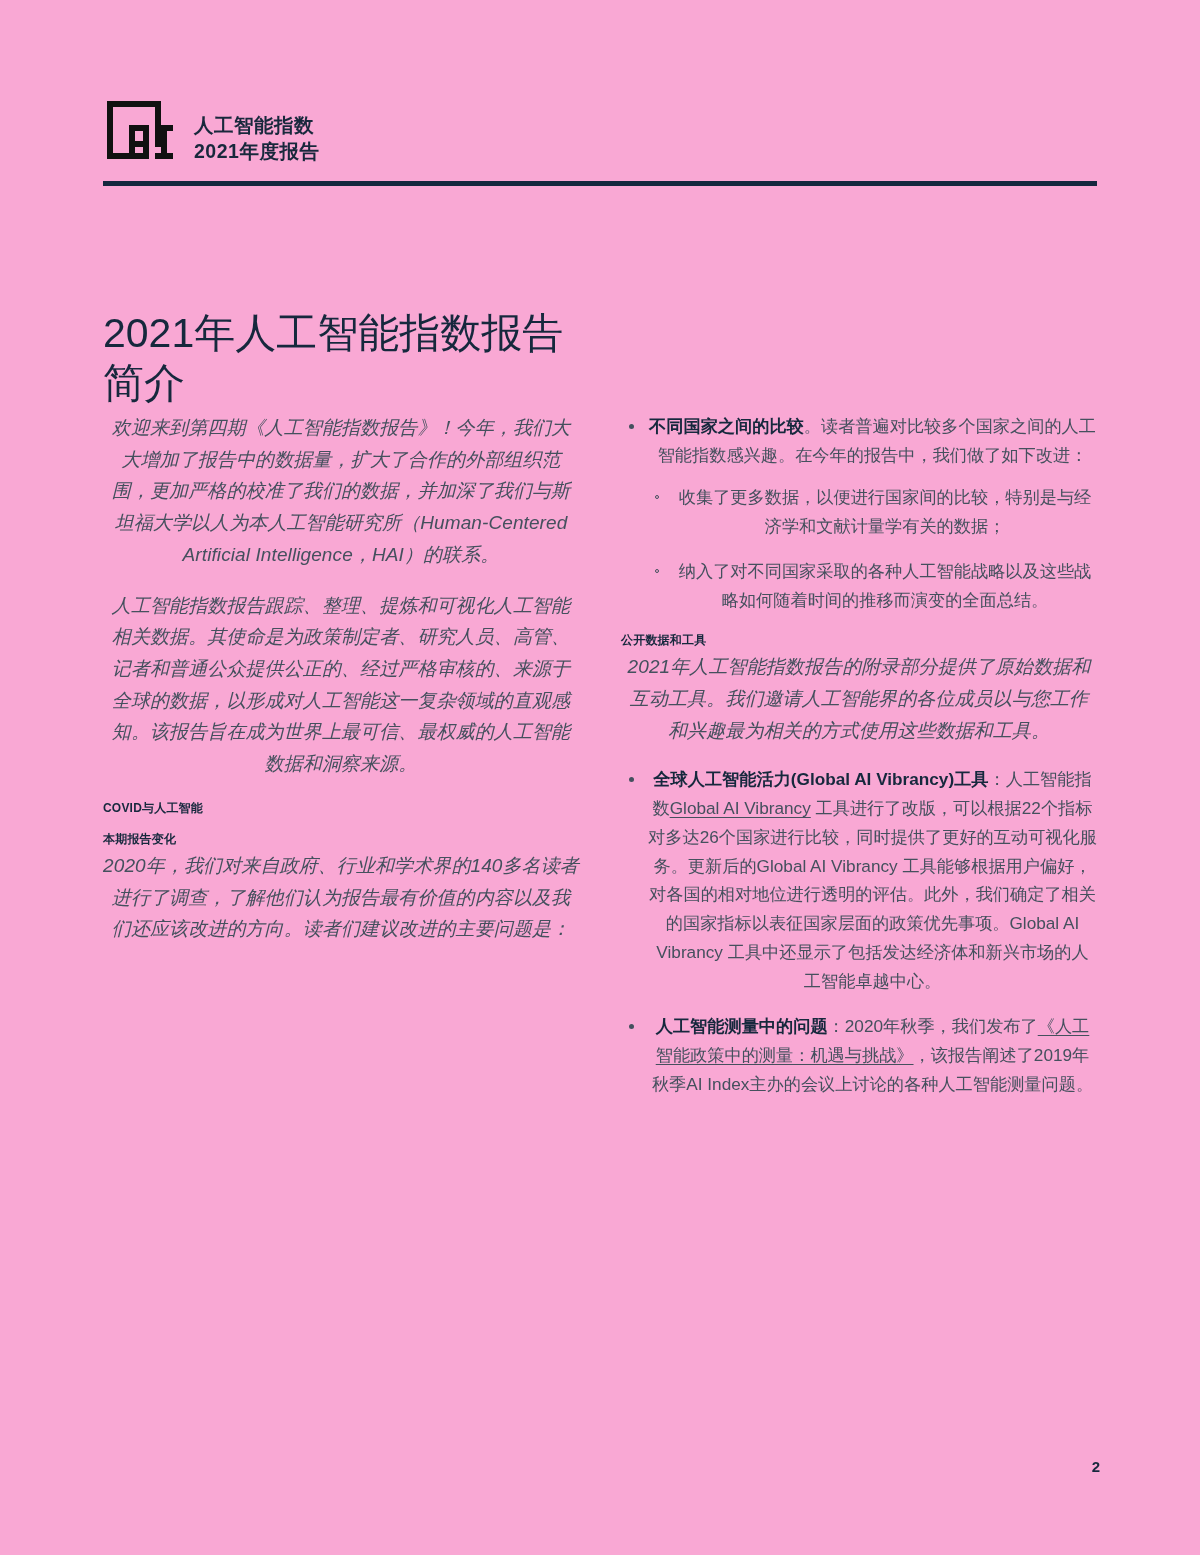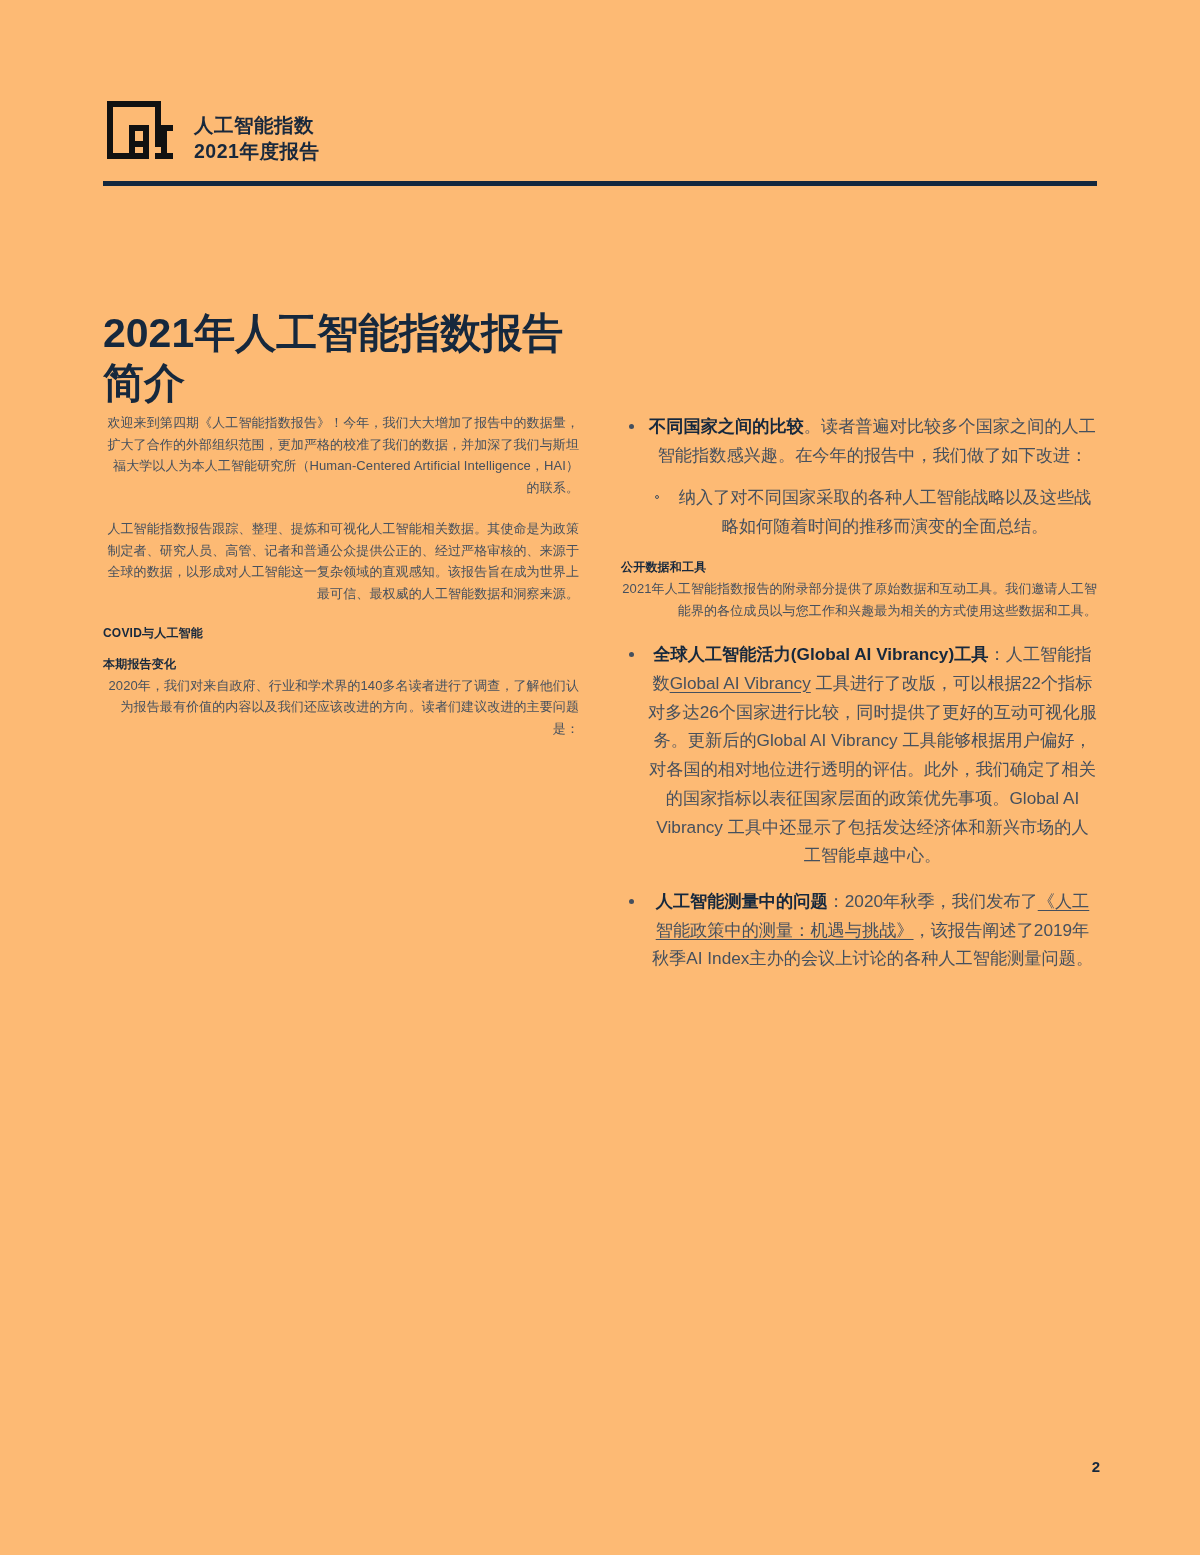--- a/index.html
+++ b/index.html
@@ -9,21 +9,21 @@
   }
   body {
     font-family: "Liberation Sans", "DejaVu Sans", sans-serif;
     color: #3a4a5a;
     -webkit-font-smoothing: antialiased;
   }
   .page {
     position: relative;
     width: 1200px;
     height: 1555px;
-    background: #fdba74;
+    background: #f9a8d4;
     box-sizing: border-box;
     overflow: hidden;
   }
 
   
   .header {
     position: absolute;
     left: 103px;
     top: 97px;
     width: 994px;
@@ -57,47 +57,48 @@
   }
 
   
   .doc-title {
     position: absolute;
     left: 103px;
     top: 281px;
     width: 700px;
     font-size: 41px;
     line-height: 1.22;
-    font-weight: 700;
+    font-weight: 400;
     color: #16283d;
     letter-spacing: 0px;
     white-space: pre-line;
   }
 
   
   .columns {
     position: absolute;
     left: 103px;
     top: 412px;
     width: 994px;
     display: flex;
     gap: 42px;
   }
   .col {
     width: 476px;
     flex: 0 0 476px;
   }
 
   p.body-text, li.body-text {
-    font-size: 13px;
+    font-size: 19px;
     line-height: 1.67;
     color: #45505e;
     margin: 0 0 19px 0;
-    text-align: right;
+    text-align: center;
     letter-spacing: 0.1px;
+    font-style: italic;
   }
   h2.sec-head {
     font-size: 12px;
     line-height: 1.5;
     font-weight: 700;
     color: #16283d;
     margin: 13px 0 2px 0;
     letter-spacing: 0.2px;
   }
   h2.sec-head.tight { margin-top: 4px; }
@@ -206,20 +207,21 @@
       <p class="body-text">2020年，我们对来自政府、行业和学术界的140多名读者进行了调查，了解他们认为报告最有价值的内容以及我们还应该改进的方向。读者们建议改进的主要问题是：</p>
 
     </div>
 
     <div class="col">
 
       <ul class="bullets">
         <li>
           <span class="b">不同国家之间的比较</span><span>。读者普遍对比较多个国家之间的人工智能指数感兴趣。在今年的报告中，我们做了如下改进：</span>
           <ul class="subbullets">
+            <li>收集了更多数据，以便进行国家间的比较，特别是与经济学和文献计量学有关的数据；</li>
             <li>纳入了对不同国家采取的各种人工智能战略以及这些战略如何随着时间的推移而演变的全面总结。</li>
           </ul>
         </li>
       </ul>
 
       <h2 class="sec-head tight">公开数据和工具</h2>
       <p class="body-text">2021年人工智能指数报告的附录部分提供了原始数据和互动工具。我们邀请人工智能界的各位成员以与您工作和兴趣最为相关的方式使用这些数据和工具。</p>
 
       <ul class="bullets">
         <li>

